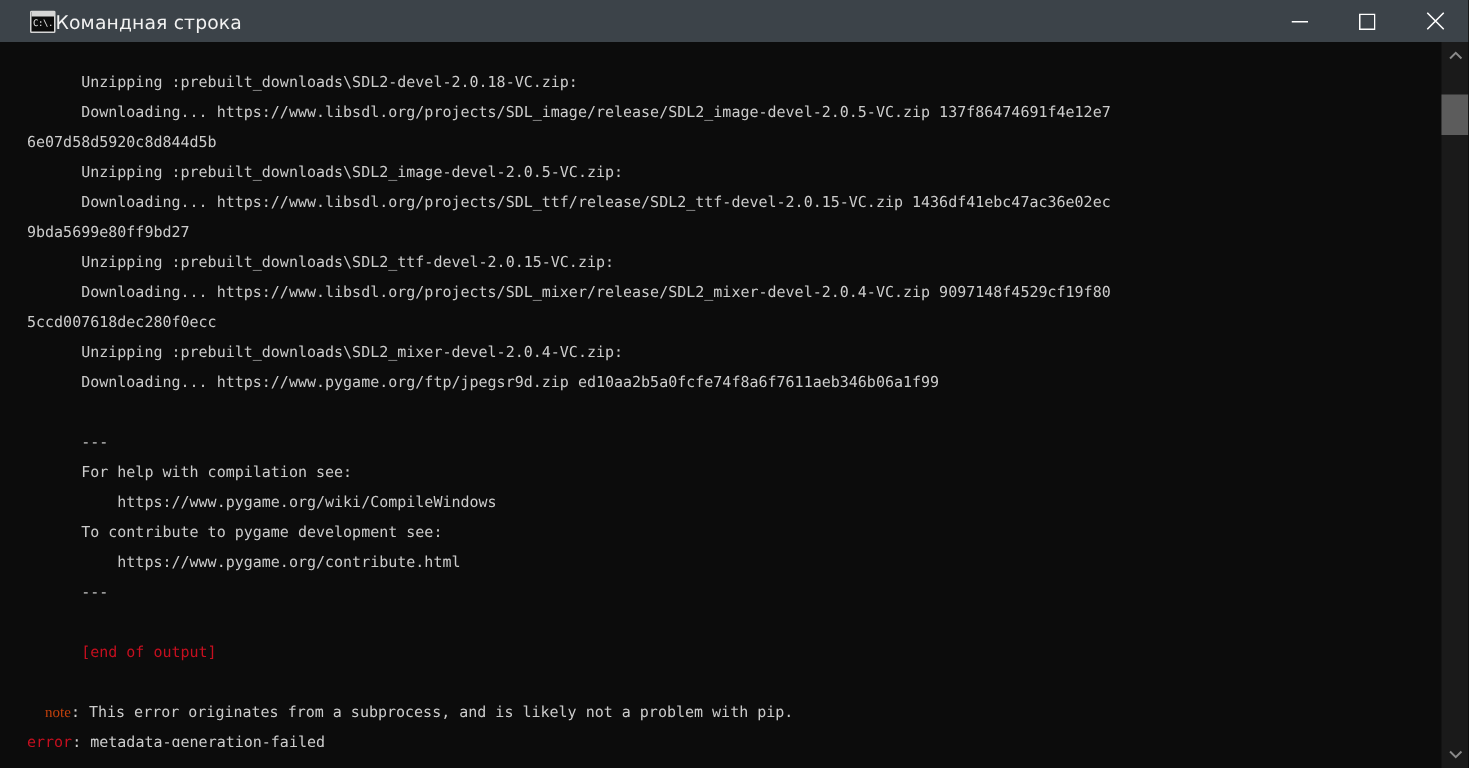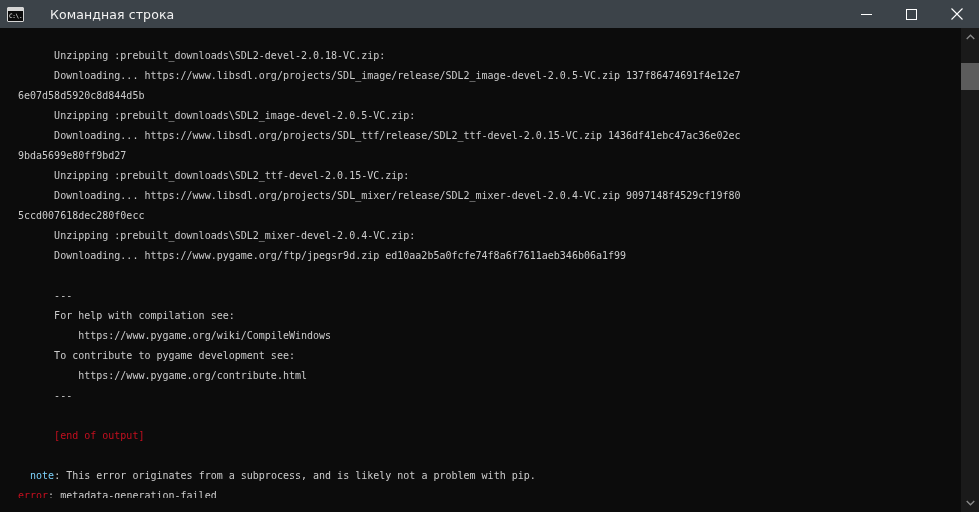--- a/index.html
+++ b/index.html
@@ -26,22 +26,22 @@
     min-height: 28px;
     background: #3c4349;
     display: flex;
     align-items: center;
     position: relative;
     user-select: none;
   }
   #titlebar-left {
     display: flex;
     align-items: center;
-    padding-left: 7px;
-    gap: 26px;
+    padding-left: 20px;
+    gap: 0;
     overflow: hidden;
   }
   .cmd-icon {
     width: 17px; height: 15px;
     background: #0c0c0c;
     border: 1px solid #d6d6d6;
     display: flex;
     align-items: flex-start;
     justify-content: flex-start;
     position: relative;
@@ -104,21 +104,21 @@
     font-size: 10px;
     line-height: 20px;
     white-space: pre;
     overflow: hidden;
     letter-spacing: 0px;
     padding-top: 4px;
   }
   #console-text .line { height: 20px; white-space: pre; }
   .c-default { color: #cccccc; }
   .c-red     { color: #c50f1f; text-align: center; }
-  .c-magenta { color: #7dd3fc; }
+  .c-magenta { color: #c2410c; font-family: Liberation Serif, serif; }
 
   
   #scrollbar {
     width: 18px;
     min-width: 18px;
     background: #1a1a1a;
     position: relative;
     display: flex;
     flex-direction: column;
     align-items: center;

